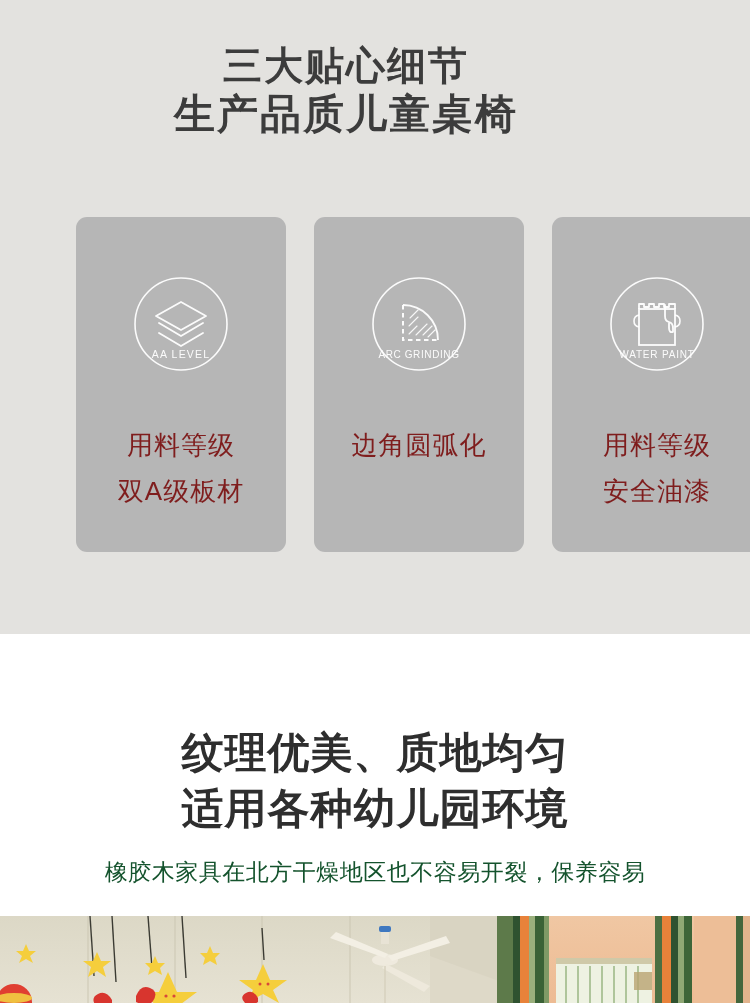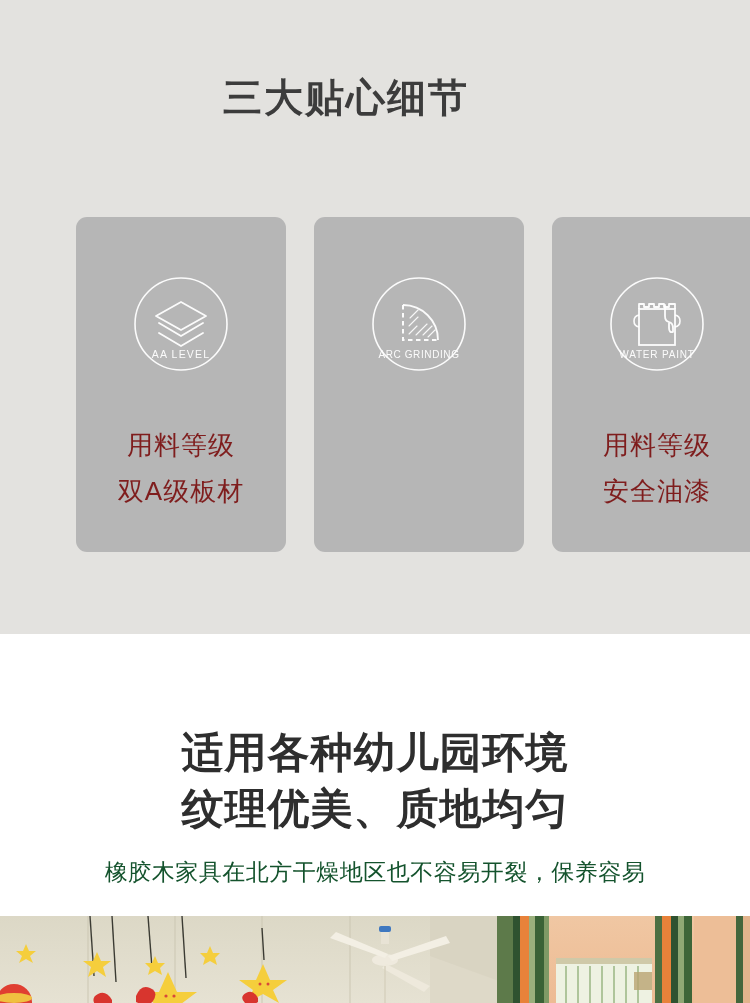--- a/index.html
+++ b/index.html
@@ -34,21 +34,20 @@
     position: absolute;
     left: 0;
     top: 42px;
     width: 692px;
     text-align: center;
     color: #3c3c3c;
     font-weight: bold;
     font-size: 39px;
     line-height: 48px;
     letter-spacing: 2px;
-    margin-top: 32px;
   }
   .headline .line {
     display: block;
     white-space: nowrap;
   }
   .headline .line2 {
     font-size: 41px;
   }
 
   .cards {
@@ -154,20 +153,21 @@
 </style>
 </head>
 <body>
 
 <div class="page">
 
   <section class="features-section">
 
     <div class="headline">
       <span class="line line1">三大贴心细节</span>
+      <span class="line line2">生产品质儿童桌椅</span>
     </div>
 
     <div class="cards">
 
       <div class="card">
         <div class="badge">
           <svg viewBox="0 0 98 98" xmlns="http://www.w3.org/2000/svg">
             <circle cx="49" cy="49" r="46" fill="none" stroke="#ffffff" stroke-width="1.6" opacity="0.95"></circle>
             <polygon points="49,27 74,41 49,55 24,41" fill="none" stroke="#ffffff" stroke-width="1.8" stroke-linejoin="round" opacity="0.95"></polygon>
             <polyline points="27,48 49,61 71,48" fill="none" stroke="#ffffff" stroke-width="1.8" stroke-linejoin="round" stroke-linecap="round" opacity="0.95"></polyline>
@@ -192,20 +192,21 @@
               <line x1="39" y1="51" x2="48" y2="42"></line>
               <line x1="40" y1="43" x2="48" y2="35"></line>
               <line x1="46" y1="60" x2="57" y2="49"></line>
               <line x1="53" y1="60" x2="62" y2="51"></line>
               <line x1="58" y1="62" x2="65" y2="55"></line>
             </g>
             <text x="49" y="83" text-anchor="middle" fill="#ffffff" font-family="Liberation Sans, sans-serif" font-size="10" letter-spacing="0.6" opacity="0.95">ARC GRINDING</text>
           </svg>
         </div>
         <div class="card-text">
+          <span>边角圆弧化</span>
         </div>
       </div>
 
       <div class="card">
         <div class="badge">
           <svg viewBox="0 0 98 98" xmlns="http://www.w3.org/2000/svg">
             <circle cx="49" cy="49" r="46" fill="none" stroke="#ffffff" stroke-width="1.6" opacity="0.95"></circle>
             <rect x="31" y="34" width="36" height="36" fill="none" stroke="#ffffff" stroke-width="1.8" opacity="0.95"></rect>
             <path d="M31 34 L31 29 L36 29 L36 32 L41 32 L41 29 L46 29 L46 32 L51 32 L51 29 L56 29 L56 32 L61 32 L61 29 L67 29 L67 34" fill="none" stroke="#ffffff" stroke-width="1.8" stroke-linejoin="round" opacity="0.95"></path>
             <path d="M57 30 L57 41 Q57 46 61 47 Q65 48 65 53 L65 57 Q61 58 61 53 L61 48" fill="none" stroke="#ffffff" stroke-width="1.8" stroke-linejoin="round" stroke-linecap="round" opacity="0.95"></path>
@@ -218,22 +219,22 @@
           <span>用料等级</span>
           <span>安全油漆</span>
         </div>
       </div>
 
     </div>
   </section>
 
   <section class="grain-section">
     <div class="grain-title">
+      <span class="line">纹理优美、质地均匀</span>
       <span class="line">适用各种幼儿园环境</span>
-      <span class="line">纹理优美、质地均匀</span>
     </div>
     <div class="grain-sub">橡胶木家具在北方干燥地区也不容易开裂，保养容易</div>
   </section>
 
   <section class="photo-strip">
     <svg viewBox="0 0 750 87" preserveAspectRatio="none" xmlns="http://www.w3.org/2000/svg">
       <defs>
         <linearGradient id="ceil" x1="0" y1="0" x2="0" y2="1">
           <stop offset="0%" stop-color="#dcd8c6"></stop>
           <stop offset="100%" stop-color="#e6e2d3"></stop>

